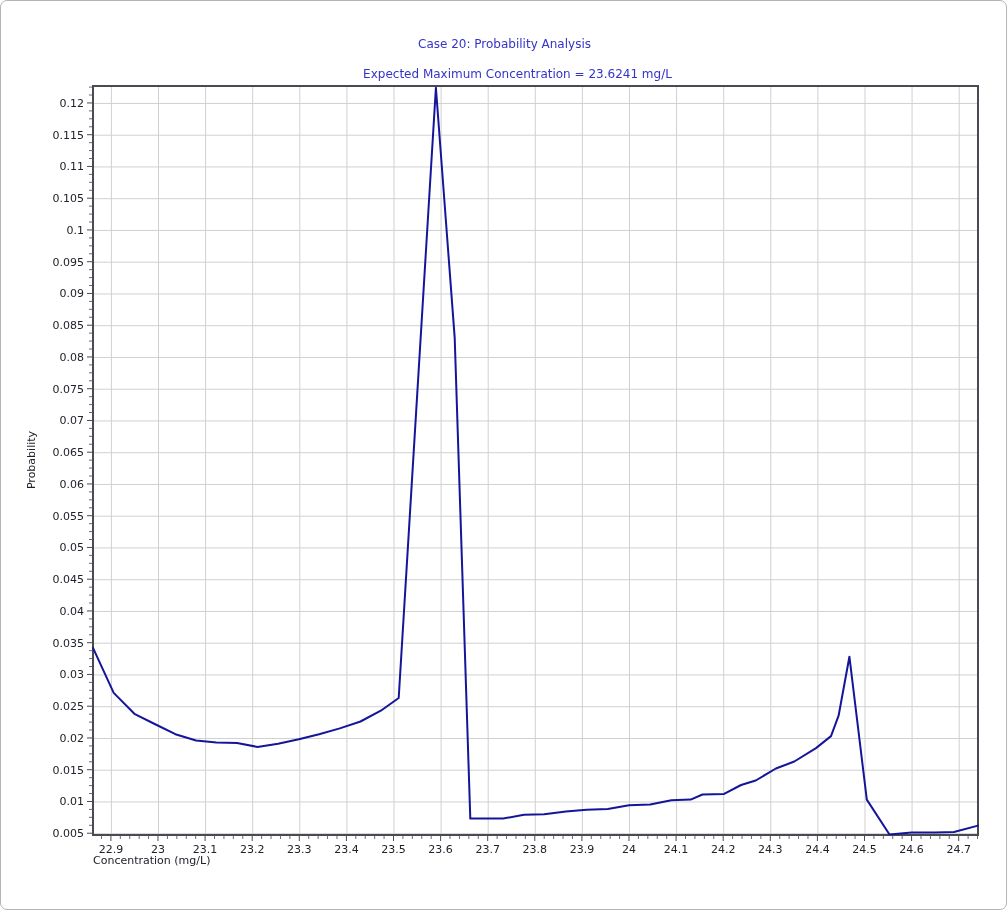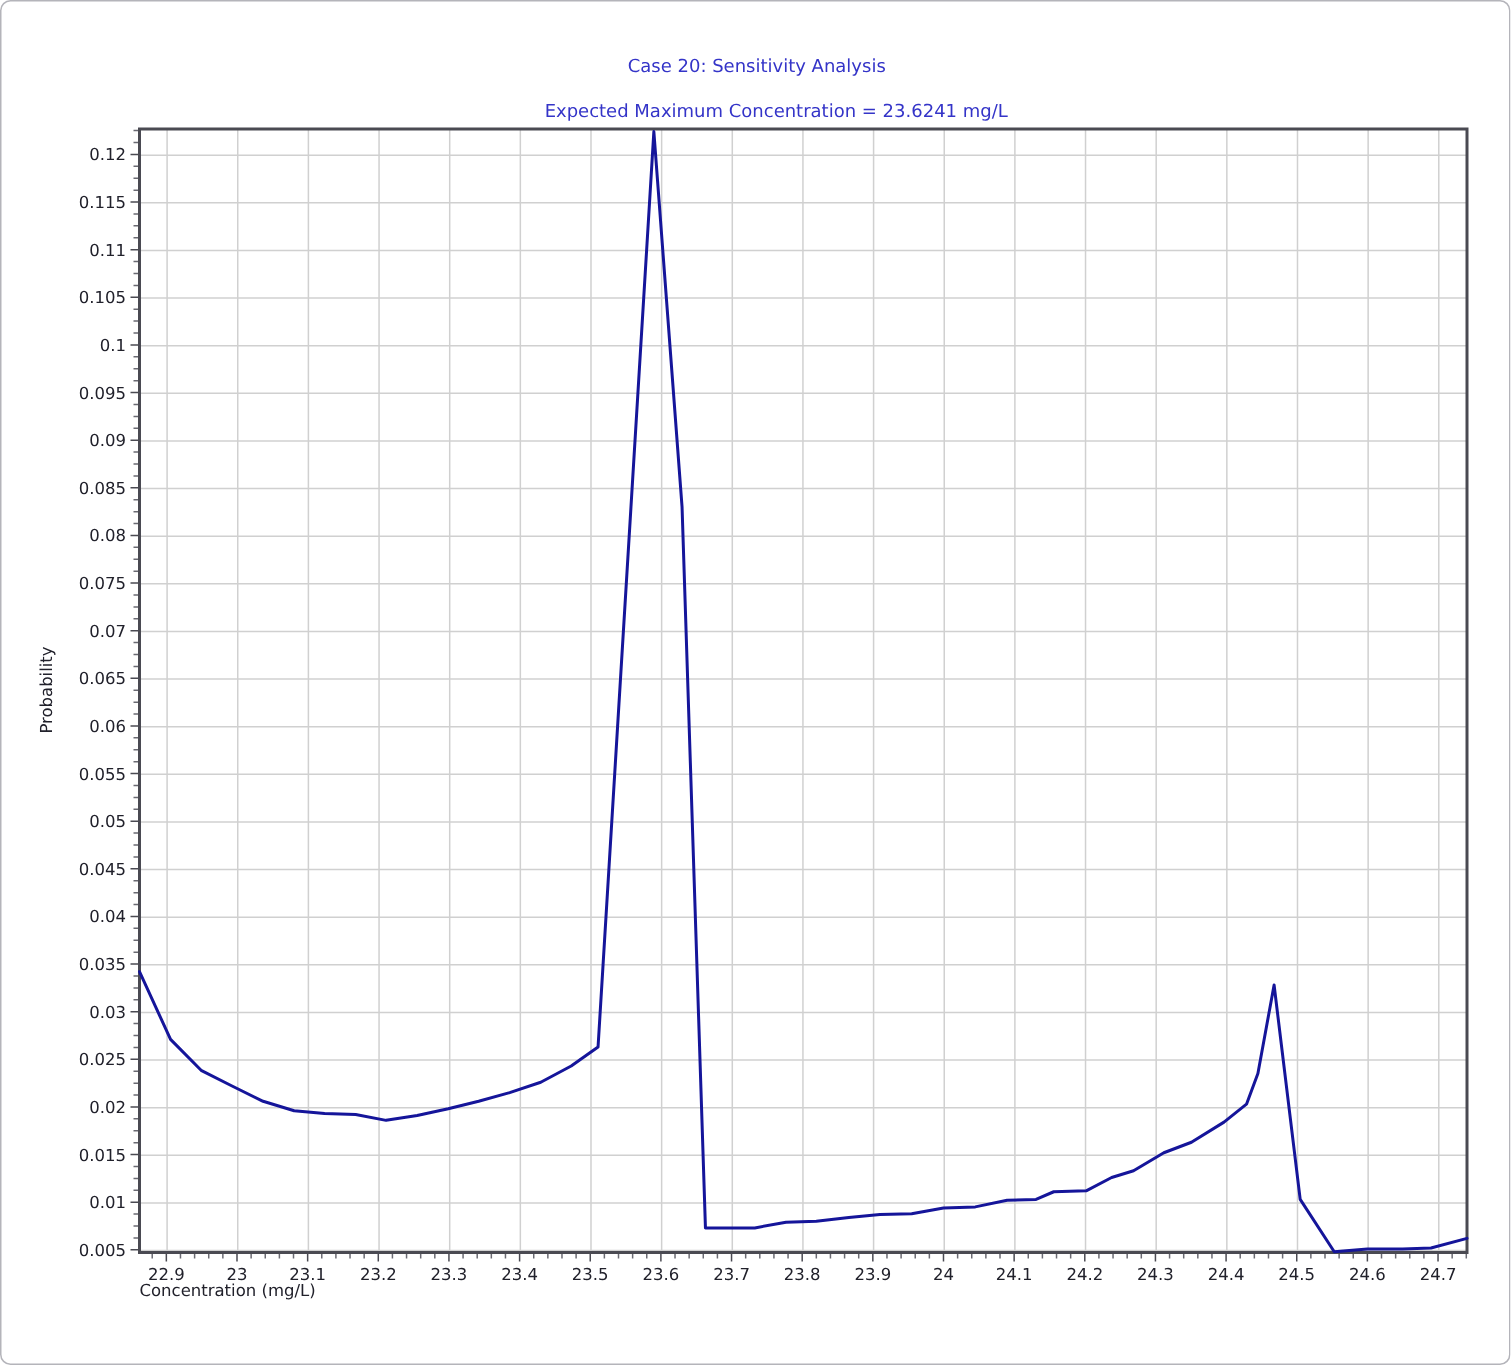--- a/index.html
+++ b/index.html
@@ -32,21 +32,21 @@
     display:inline-block;
     transform:translate(-50%,-50%) rotate(-90deg);
   }
   svg{position:absolute;left:0;top:0;}
   svg text{font-family:"DejaVu Sans","Liberation Sans",sans-serif;}
 </style>
 </head>
 <body>
 
 <div class="window">
-  <div class="chart-title">Case 20: Sensitivity Analysis</div>
+  <div class="chart-title">Case 20: Probability Analysis</div>
   <div class="chart-subtitle">Expected Maximum Concentration = 23.6241 mg/L</div>
   <svg id="plot" width="1007" height="910">
       <line x1="110.39781798829175" y1="85" x2="110.39781798829175" y2="834" stroke="#d0d0d0" stroke-width="1"></line>
       <line x1="157.4973390101125" y1="85" x2="157.4973390101125" y2="834" stroke="#d0d0d0" stroke-width="1"></line>
       <line x1="204.59686003193326" y1="85" x2="204.59686003193326" y2="834" stroke="#d0d0d0" stroke-width="1"></line>
       <line x1="251.69638105375233" y1="85" x2="251.69638105375233" y2="834" stroke="#d0d0d0" stroke-width="1"></line>
       <line x1="298.79590207557305" y1="85" x2="298.79590207557305" y2="834" stroke="#d0d0d0" stroke-width="1"></line>
       <line x1="345.89542309739215" y1="85" x2="345.89542309739215" y2="834" stroke="#d0d0d0" stroke-width="1"></line>
       <line x1="392.9949441192129" y1="85" x2="392.9949441192129" y2="834" stroke="#d0d0d0" stroke-width="1"></line>
       <line x1="440.09446514103365" y1="85" x2="440.09446514103365" y2="834" stroke="#d0d0d0" stroke-width="1"></line>

